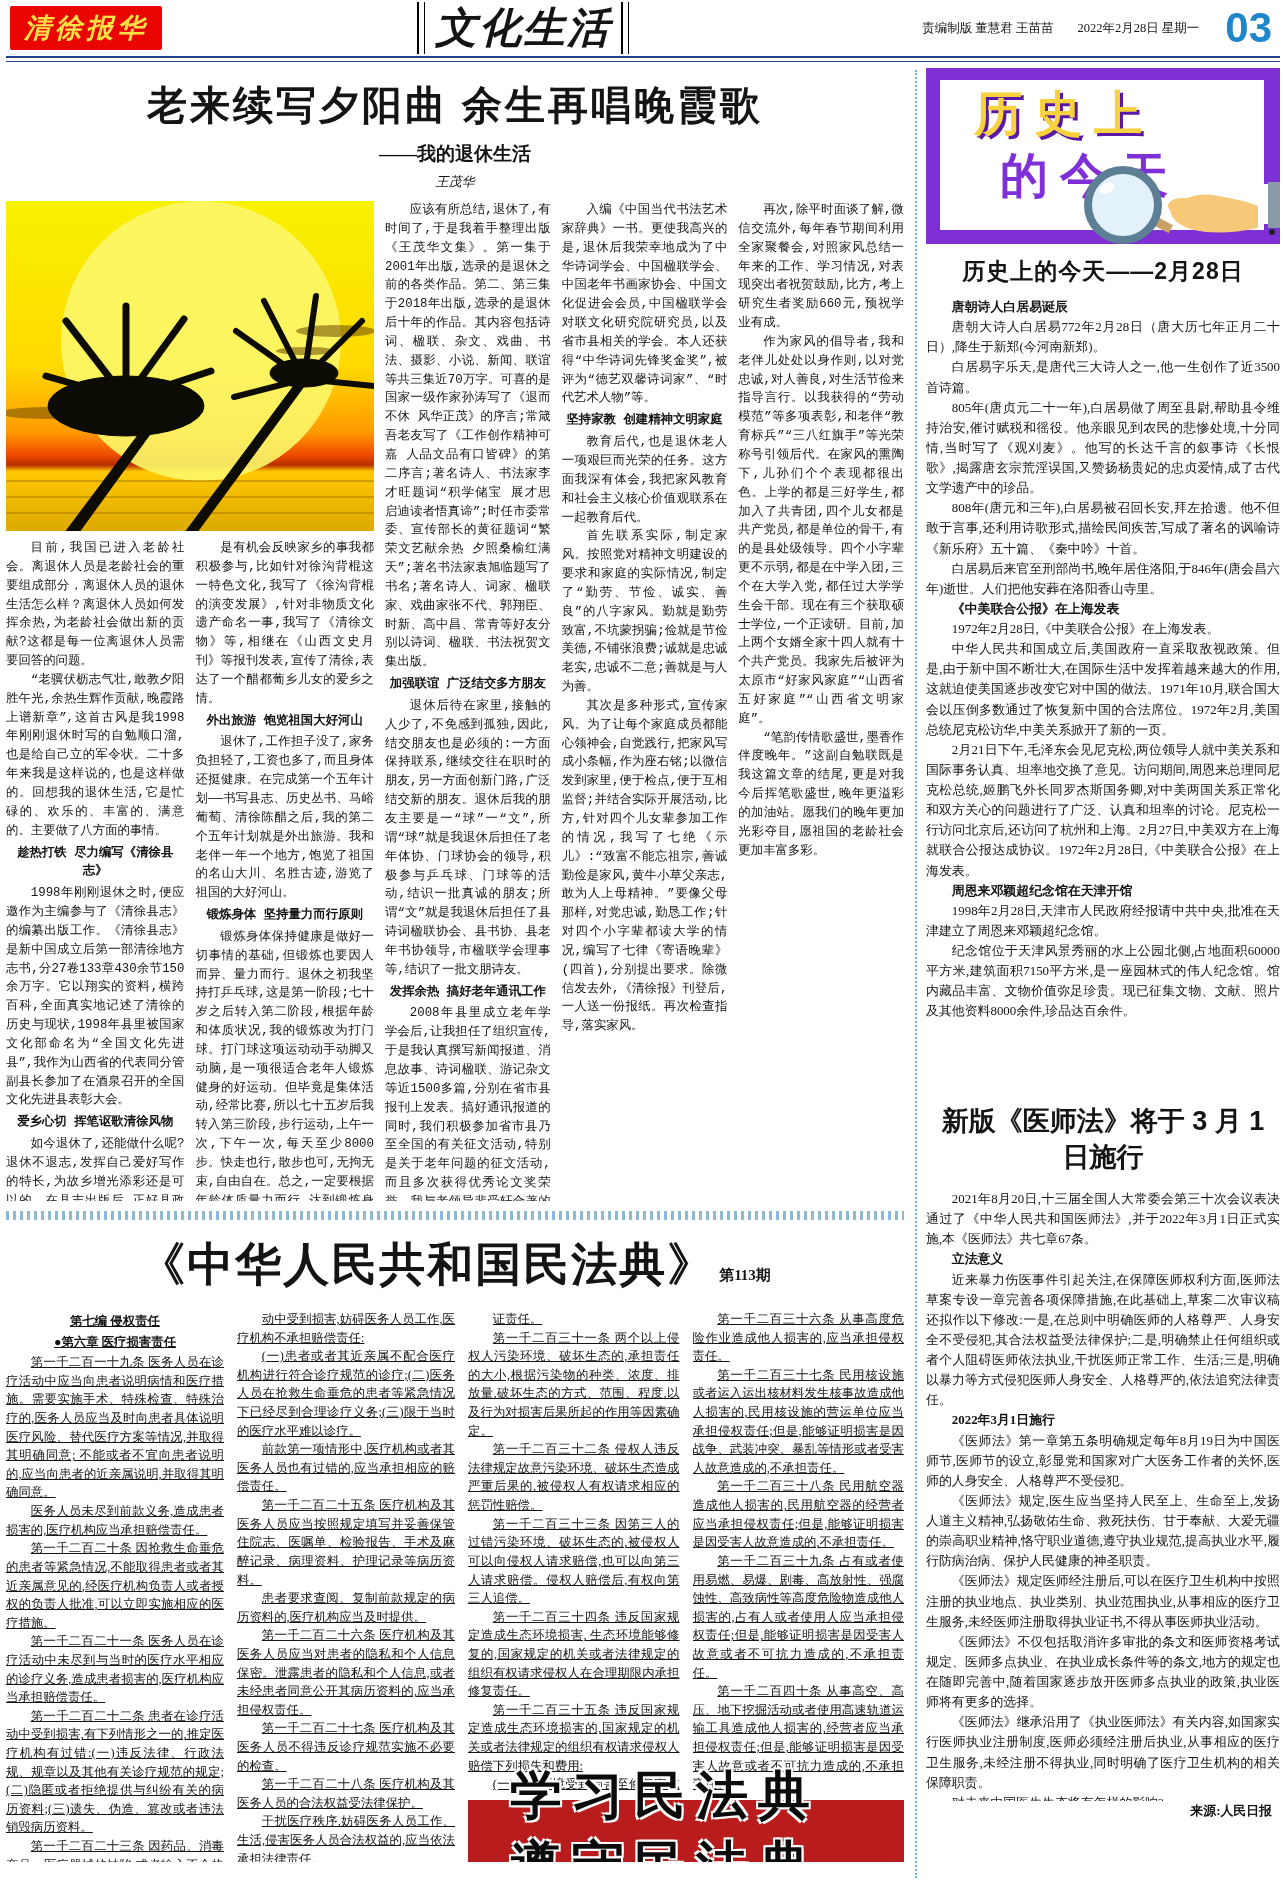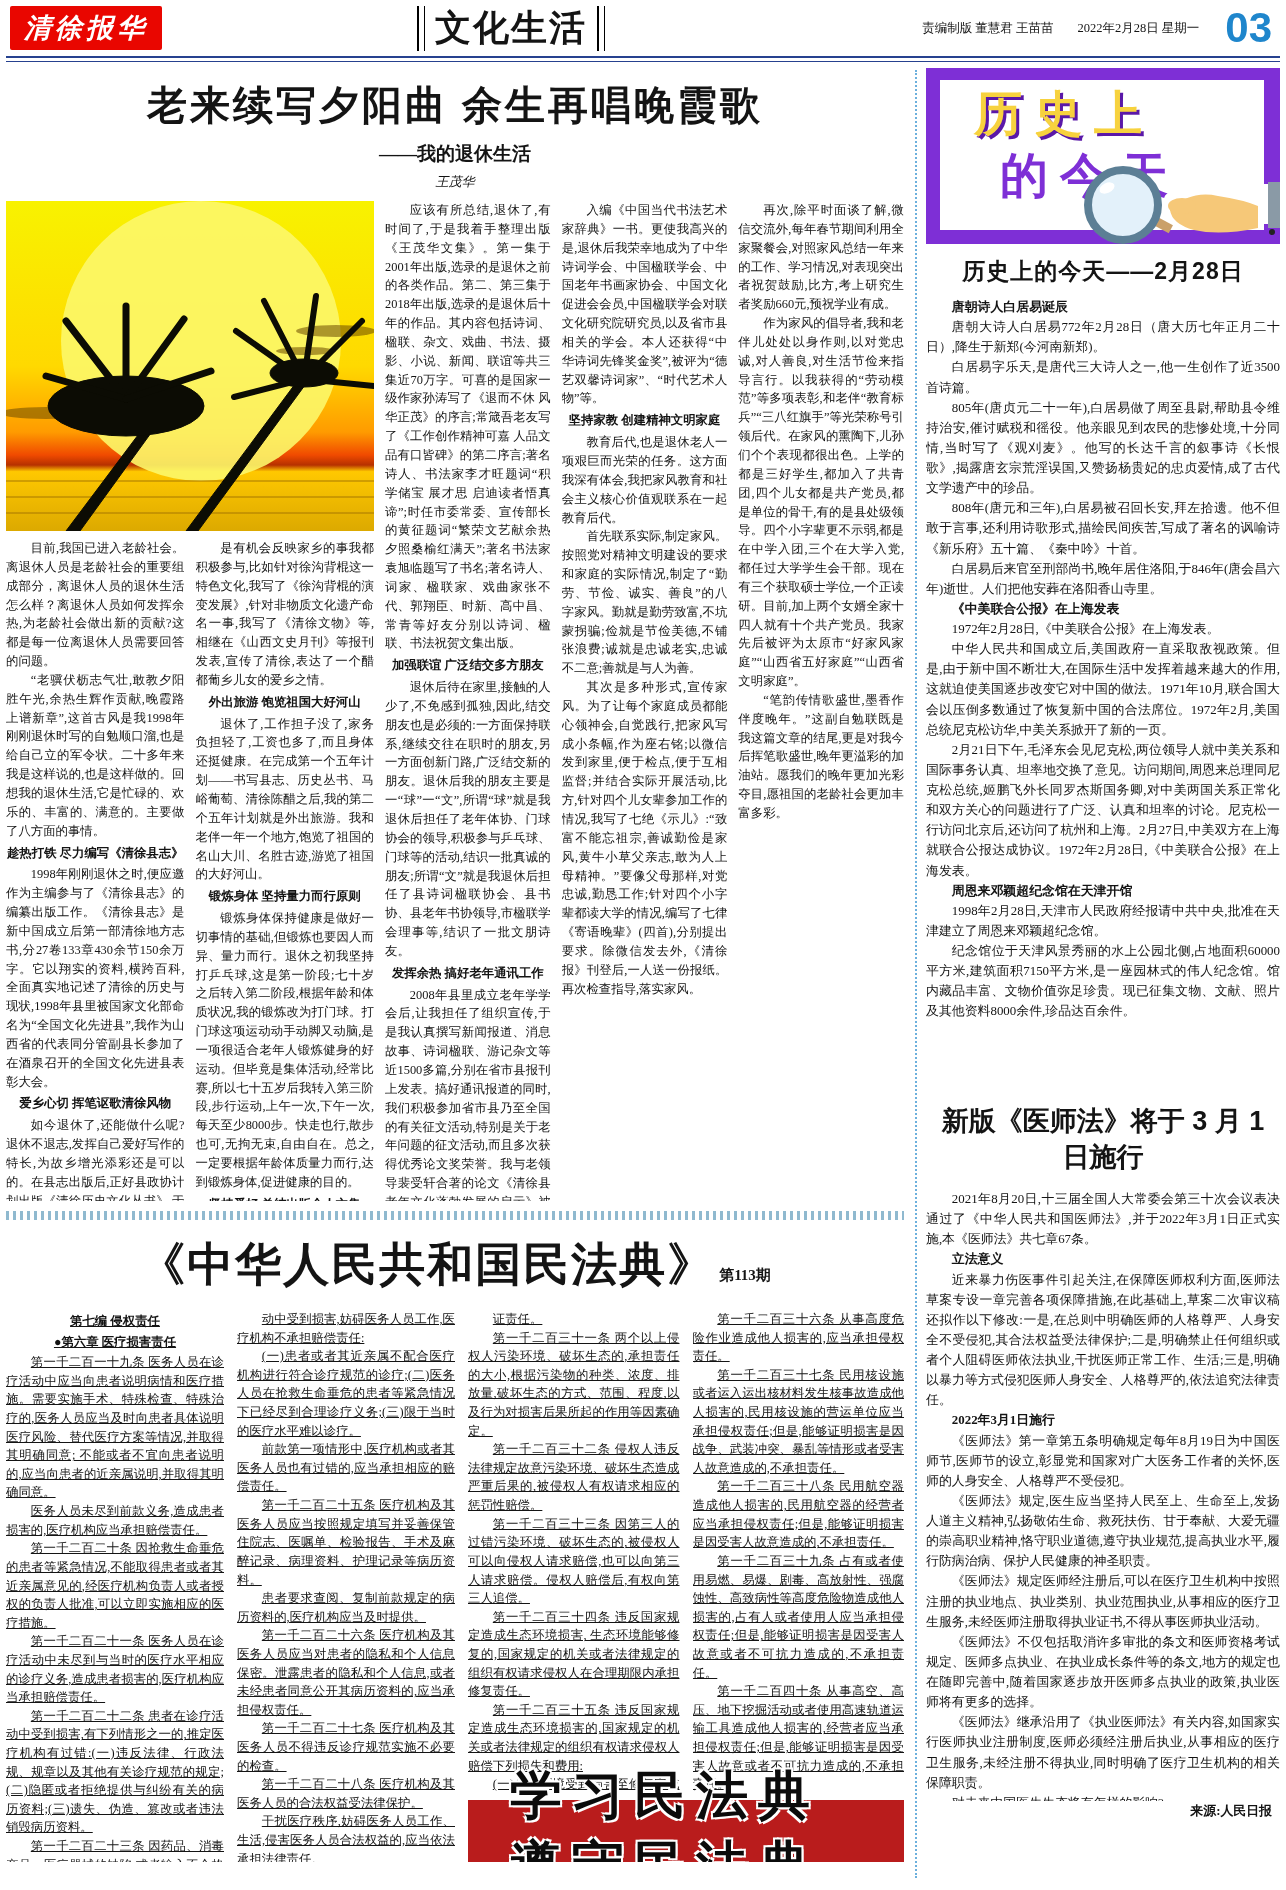--- a/index.html
+++ b/index.html
@@ -1,43 +1,43 @@
 <!DOCTYPE html>
 <html><head>
 <meta charset="utf-8">
 <style>
   html,body{margin:0;padding:0;background:#fff;}
   .page{width:1286px;height:1890px;background:#fff;overflow:hidden;position:relative;
         font-family:"Liberation Serif","DejaVu Serif",serif;color:#141414;}
   
   .header{height:56px;display:flex;align-items:center;padding:0 10px;}
-  .masthead{width:152px;height:44px;background:#e90600;color:#ffffff;display:flex;align-items:center;justify-content:center;
+  .masthead{width:152px;height:44px;background:#e90600;color:#fde047;display:flex;align-items:center;justify-content:center;
             font-size:27px;font-weight:bold;font-style:italic;letter-spacing:4px;border-radius:2px;
             font-family:"DejaVu Serif",serif;}
   .secbox{margin-left:245px;display:flex;align-items:center;}
   .secbar{width:5px;align-self:stretch;border-left:2px solid #000;border-right:1px solid #000;margin:2px 10px;}
-  .sectitle{font-size:36px;font-weight:900;font-family:"Liberation Sans","DejaVu Sans",sans-serif;letter-spacing:2px;}
+  .sectitle{font-size:42px;font-weight:900;font-family:"Liberation Sans","DejaVu Sans",sans-serif;letter-spacing:2px;font-style:italic;}
   .credits{margin-left:auto;text-align:right;font-size:12.5px;display:flex;gap:24px;align-items:center;}
   .pageno{color:#1f86cc;font-size:42px;font-weight:900;font-family:"Liberation Sans","DejaVu Sans",sans-serif;margin-left:26px;margin-right:4px;}
   .rule{height:3px;border-top:2px solid #26418f;border-bottom:1px solid #26418f;margin:0 6px;}
   
   .content{display:flex;padding:0 6px;height:1824px;}
   .leftcol{width:898px;flex:none;}
   .vsep{border-left:2px dotted #6cb0dd;margin:8px 9px 8px 11px;}
   .sidebar{flex:1;min-width:0;padding-top:6px;}
   
   .art-head{text-align:center;padding:16px 0 2px;}
   .headline{font-size:40px;font-weight:900;letter-spacing:3px;font-family:"Liberation Sans","DejaVu Sans",sans-serif;}
   .subtitle{font-size:19px;font-weight:bold;margin-top:8px;}
   .byline{font-size:13px;font-style:italic;margin-top:6px;}
   .art-body{display:flex;gap:11px;height:1000px;overflow:hidden;margin-top:8px;}
   .grp2{width:368px;flex:none;display:flex;flex-direction:column;}
   .photo{height:330px;flex:none;margin-bottom:8px;}
   .cols2{display:flex;gap:11px;flex:1;overflow:hidden;}
-  .col{flex:1;min-width:0;overflow:hidden;font-size:12.4px;line-height:1.52;text-align:justify;}
+  .col{flex:1;min-width:0;overflow:hidden;font-size:12.4px;line-height:1.52;text-align:justify;font-family:Liberation Mono, monospace;}
   .grp3{flex:1;display:flex;gap:11px;min-width:0;}
   .p.t{text-indent:2em;}
   .p.b{text-indent:2em;font-weight:bold;}
   .p.h{font-weight:bold;text-align:center;margin:3px 0;}
   .p.h2{font-weight:bold;text-align:center;margin:2px 0;}
   
   .orn{height:9px;margin:10px 0 6px;background:repeating-linear-gradient(90deg,#8fb9cf 0 3px,rgba(0,0,0,0) 3px 7px);}
   
   .mfd-head{text-align:center;margin-top:14px;}
   .mfd-title{font-size:46px;font-weight:900;letter-spacing:2px;display:inline;}

